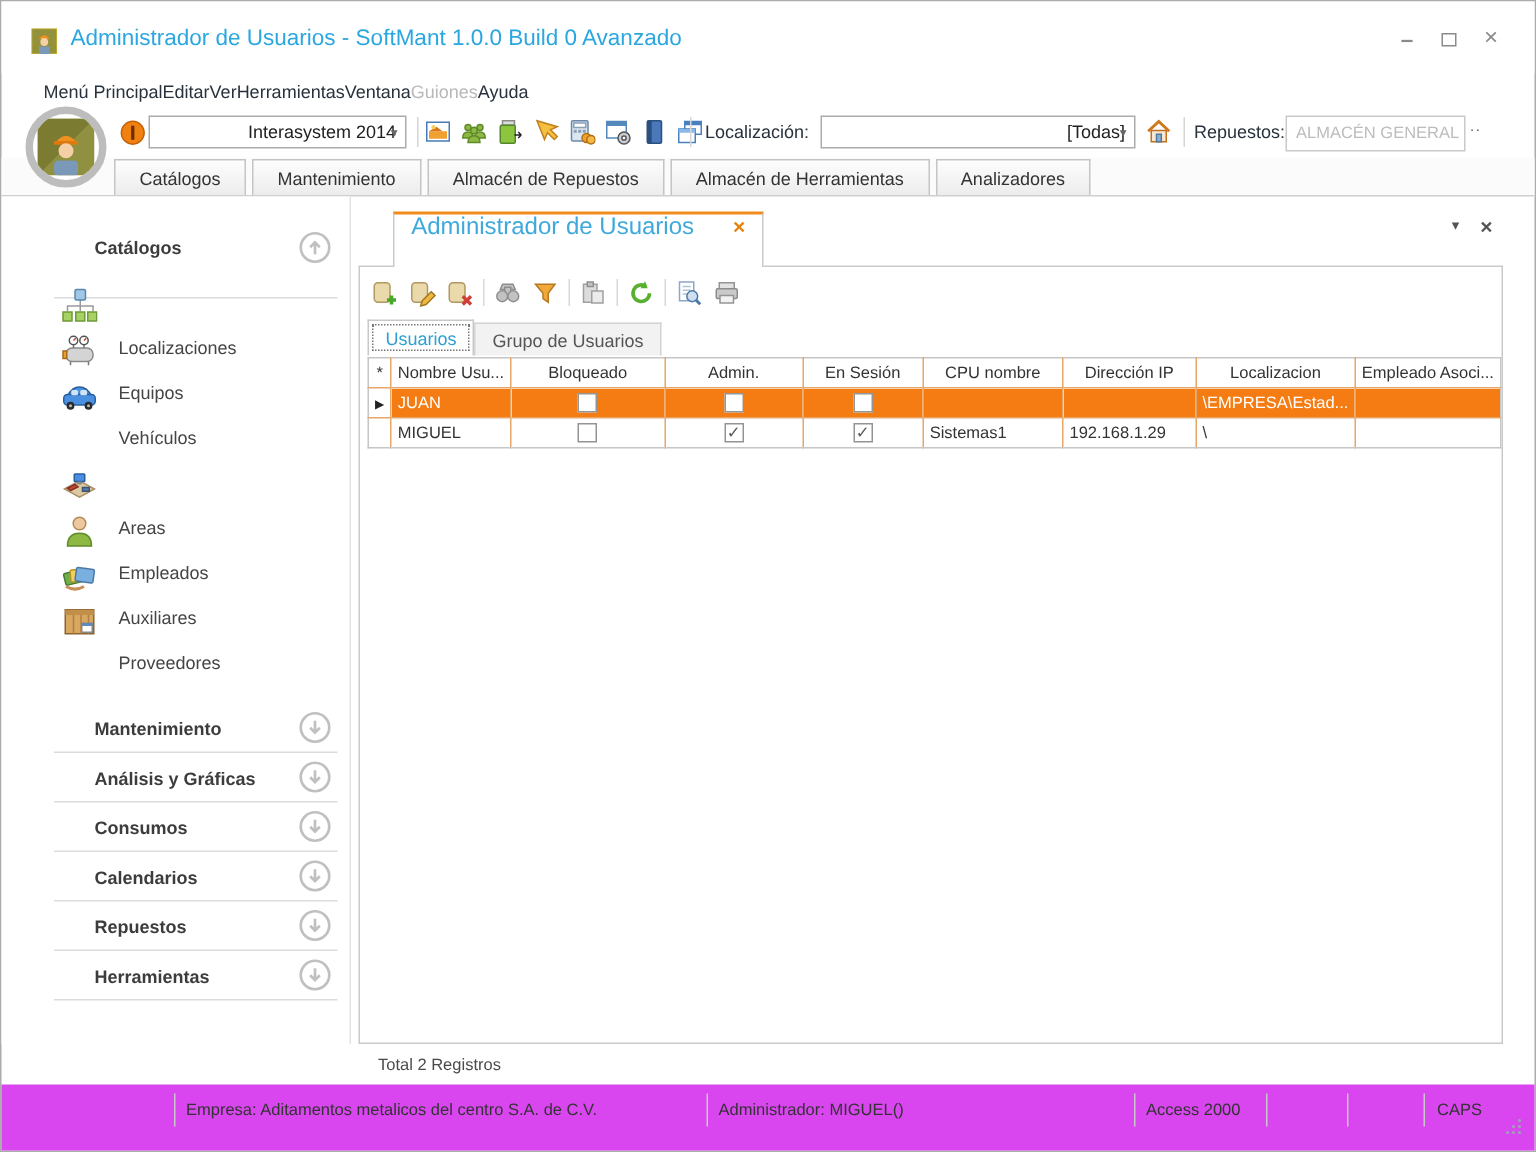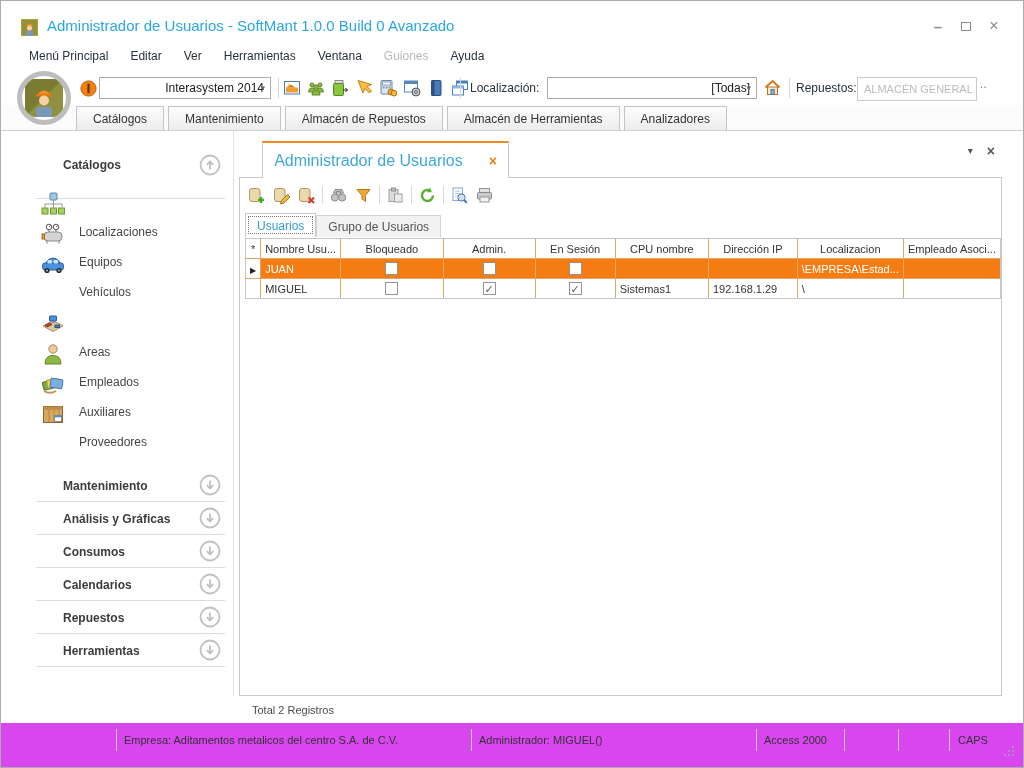--- a/index.html
+++ b/index.html
@@ -11,21 +11,21 @@
   .titlebar { position:absolute; left:0; top:0; right:0; height:48px; background:#fff; }
   .app-icon { position:absolute; left:20px; top:18px; width:17px; height:17px; }
   .title-text { position:absolute; left:46px; top:16px; font-size:15px; color:#2ba7e0; white-space:nowrap; }
   .win-btn { position:absolute; top:14px; width:26px; height:22px; display:flex; align-items:center; justify-content:center; color:#8a8a8a; cursor:pointer; }
   .win-btn.min { right:72px; font-size:15px; font-weight:bold; }
   .win-btn.max { right:44px; }
   .max-box { width:10px; height:9px; border:1.5px solid #8a8a8a; display:block; }
   .win-btn.close { right:16px; font-size:16px; }
 
   
-  .menubar { position:absolute; left:0; top:48px; right:0; height:24px; display:flex; padding-left:28px; gap:22px; }
+  .menubar { position:absolute; left:0; top:48px; right:0; height:24px; display:flex; align-items:center; padding-left:28px; }
   .menu-item { font-size:12px; color:#28323c; cursor:pointer; white-space:nowrap; }
   .menu-item.disabled { color:#b8b8b8; }
 
   
   .toolbar { position:absolute; left:0; top:72px; right:0; height:32px; }
   .avatar { position:absolute; left:16px; top:70px; width:54px; height:54px; border-radius:50%; border:5px solid #bdbdbd; background:#fff; z-index:6; display:flex; align-items:center; justify-content:center; overflow:hidden; }
   .avatar svg { width:38px; height:38px; }
   .warn-ic { position:absolute; left:79px; top:79px; width:17px; height:17px; }
   .combo { position:absolute; height:22px; background:#fff; border:1px solid #ababab; font-size:12px; color:#222; display:flex; align-items:center; padding:0 6px; cursor:pointer;justify-content:flex-end; }
   .combo .arrow { position:absolute; right:5px; font-size:9px; color:#666; }
@@ -49,21 +49,21 @@
   .side-group-hd { position:absolute; left:0; width:100%; cursor:pointer; }
   .side-group-hd .glabel { position:absolute; left:62px; font-size:12px; font-weight:bold; color:#3c3c3c; white-space:nowrap; }
   .side-group-hd .circ { position:absolute; right:12px; width:22px; height:22px; }
   .side-group-hd .hline { position:absolute; left:35px; right:8px; height:1px; background:#dcdcdc; }
   .side-item { position:absolute; left:0; width:100%; height:30px; cursor:pointer; }
   .side-item svg { position:absolute; left:40px; top:3px; width:24px; height:24px; }
   .side-item .lbl { position:absolute; left:78px; top:8px; font-size:12px; color:#454545; white-space:nowrap;margin-top:28px; }
 
   
   .main-panel { position:absolute; left:238px; top:176px; width:763px; height:519px; border:1px solid #c9c9c9; background:#fff; }
-  .doc-tab { position:absolute; left:261px; top:140px; width:247px; height:37px; background:#fff; border:1px solid #c9c9c9; border-bottom:none; border-top:2px solid #f28b1e; z-index:4; display:flex; align-items:center; justify-content:center; gap:26px; cursor:pointer; }
+  .doc-tab { position:absolute; left:261px; top:140px; width:247px; height:37px; background:#fff; border:1px solid #c9c9c9; border-bottom:none; border-top:2px solid #f28b1e; z-index:4; display:flex; justify-content:center; gap:26px; cursor:pointer; }
   .doc-tab .ttl { font-size:16px; color:#3fa9dc; white-space:nowrap; }
   .doc-tab .x { font-size:14px; font-weight:bold; color:#e8820d; cursor:pointer; }
   .corner-btns { position:absolute; right:28px; top:142px; display:flex; gap:14px; z-index:4; }
   .corner-btns span { color:#555; cursor:pointer; }
   .corner-btns .dd { font-size:10px; padding-top:2px; }
   .corner-btns .cx { font-size:14px; font-weight:bold; }
 
   .doc-toolbar { position:absolute; left:7px; top:5px; height:24px; display:flex; gap:6px; align-items:center; }
   .doc-toolbar .ic { width:19px; height:19px; cursor:pointer; }
   .doc-toolbar .sep { width:1px; height:18px; background:#d8d8d8; }

